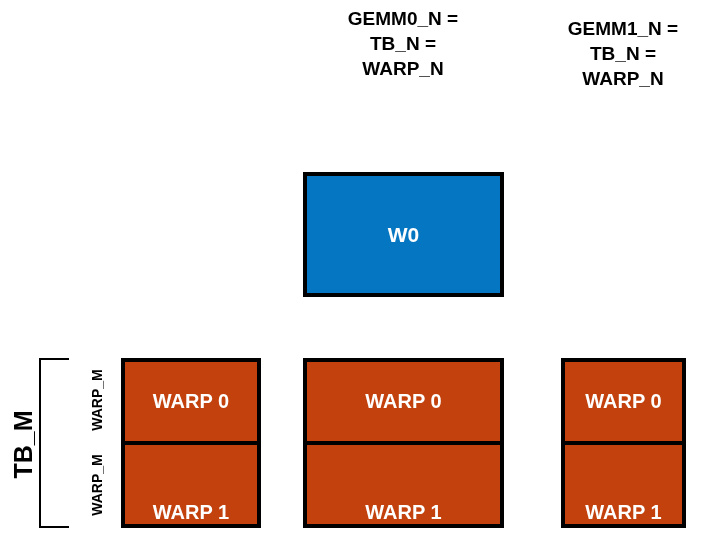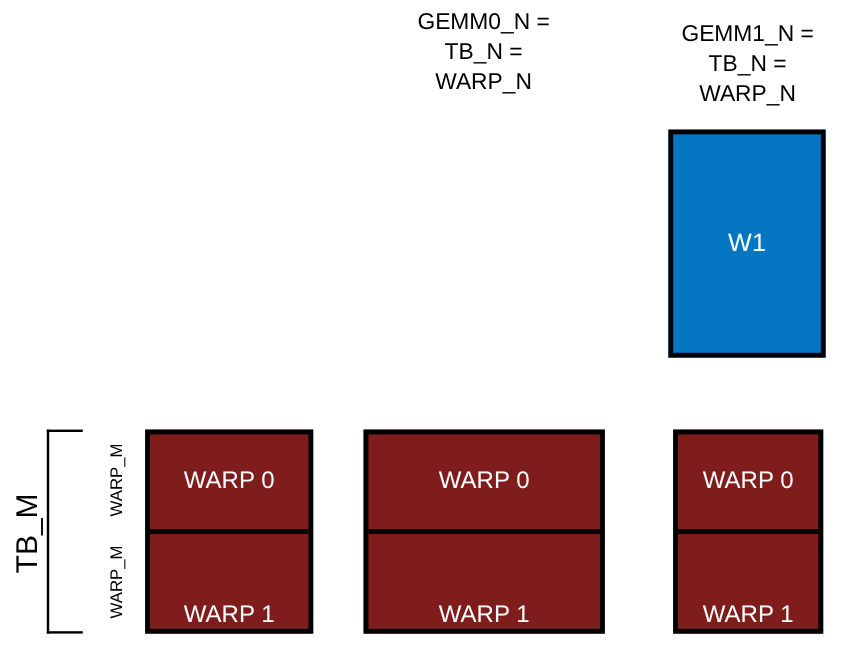--- a/index.html
+++ b/index.html
@@ -10,20 +10,21 @@
     width: 720px;
     height: 540px;
     background: #ffffff;
     font-family: "Liberation Sans", sans-serif;
     overflow: hidden;
   }
   #stage {
     position: relative;
     width: 579px;
     height: 540px;
+    font-weight: bold;
   }
 
   
   .col-caption {
     position: absolute;
     text-align: center;
     color: #000000;
     font-size: 19px;
     line-height: 25px;
     font-family: "Liberation Sans", sans-serif;
@@ -47,21 +48,21 @@
     font-family: "Liberation Sans", sans-serif;
   }
   #blue-w0 { left: 303px; top: 172px; width: 201px; height: 125px; }
   #blue-w1 { left: 557px; top: 108px; width: 131px; height: 190px; }
 
   
   .green-stack {
     position: absolute;
     border: 4px solid #000000;
     box-sizing: border-box;
-    background: #7f1d1d;
+    background: #c2410c;
     display: flex;
     flex-direction: column;
   }
   .green-cell {
     flex: 1 1 0;
     display: flex;
     align-items: center;
     justify-content: center;
     color: #ffffff;
     font-size: 20px;
@@ -124,24 +125,24 @@
 <div id="stage">
 
   <div class="col-caption" id="caption-gemm0">GEMM0_N =
 TB_N =
 WARP_N</div>
 
   <div class="col-caption" id="caption-gemm1">GEMM1_N =
 TB_N =
 WARP_N</div>
 
+  <div class="blue-box" id="blue-w0">
+    <span>W0</span>
+  </div>
 
-  <div class="blue-box" id="blue-w1">
-    <span>W1</span>
-  </div>
 
   <div id="tb-bracket"></div>
 
   <div class="vlabel" id="label-tb-m">TB_M</div>
 
   <div class="vlabel" id="label-warp-m-0">WARP_M</div>
 
   <div class="vlabel" id="label-warp-m-1">WARP_M</div>
 
   <div class="green-stack" id="green-stack-0">

